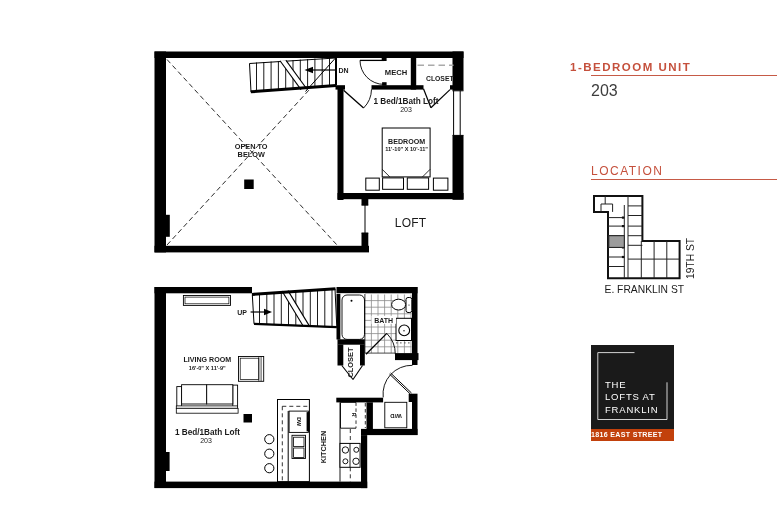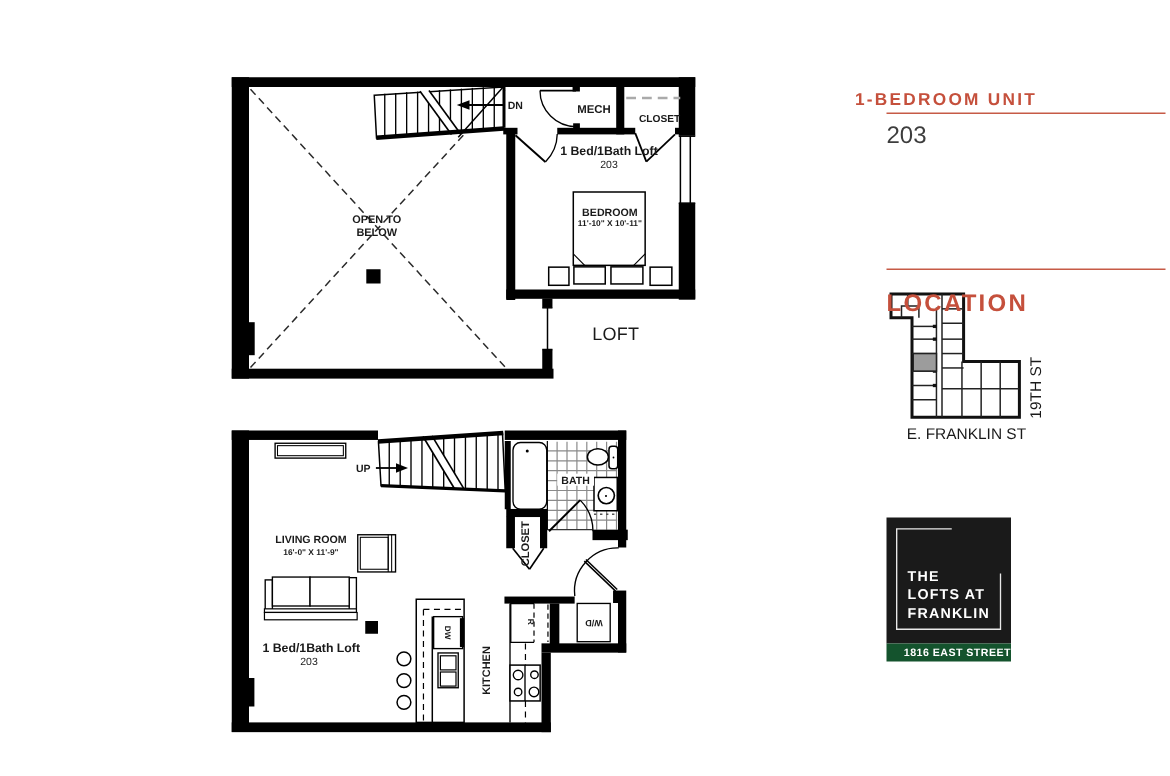--- a/index.html
+++ b/index.html
@@ -403,27 +403,27 @@
 <text x="644.3" y="292.7" font-size="10.3" text-anchor="middle" fill="#222">E. FRANKLIN ST</text>
 </g>
 </svg>
 
 <div class="abs" style="left:570px;top:62px;font-size:11.5px;line-height:11.5px;font-weight:bold;letter-spacing:1.5px;color:#c5503c;">1-BEDROOM UNIT</div>
 
 <div class="abs" style="left:591px;top:74.9px;width:186px;height:1.4px;background:#c65a46;"></div>
 
 <div class="abs" style="left:591px;top:82.6px;font-size:16px;line-height:16px;color:#3d3d3d;">203</div>
 
-<div class="abs" style="left:591px;top:165.8px;font-size:16px;line-height:11.5px;font-weight:bold;letter-spacing:1.5px;color:#c5503c;margin-top:31px;">LOCATION</div>
+<div class="abs" style="left:591px;top:165.8px;font-size:12px;line-height:11.5px;font-weight:normal;letter-spacing:1.5px;color:#c5503c;">LOCATION</div>
 
 <div class="abs" style="left:591px;top:178.5px;width:186px;height:1.4px;background:#c65a46;"></div>
 
 <div class="abs" style="left:591px;top:344.5px;width:83px;height:84.5px;background:#1a1a1a;"></div>
 
 <svg class="abs" style="left:591px;top:344.5px" width="83" height="85" viewBox="0 0 83 85">
       <path d="M43.5,7.6 L6.8,7.6 L6.8,74.5 L76,74.5 L76,37.3" fill="none" stroke="#e8e8e8" stroke-width="0.9"></path>
     </svg>
 
-<div class="abs" style="left:605px;top:378.5px;font-size:9.5px;font-weight:bold;letter-spacing:0.8px;color:#fff;line-height:12.7px;">THE<br>LOFTS AT<br>FRANKLIN</div>
-
-<div class="abs" style="left:591px;top:429px;width:83px;height:12px;background:#14532d;color:#fff;font-size:7.1px;font-weight:bold;letter-spacing:0.3px;text-align:right;line-height:12.6px;">1816 EAST STREET</div>
+<div class="abs" style="left:605px;top:378.5px;font-size:9.5px;font-weight:normal;letter-spacing:0.8px;color:#fff;line-height:12.7px;">THE<br>LOFTS AT<br>FRANKLIN</div>
+
+<div class="abs" style="left:591px;top:429px;width:83px;height:12px;background:#c2410c;color:#fff;font-size:7.1px;font-weight:bold;letter-spacing:0.3px;text-align:left;line-height:12.6px;">1816 EAST STREET</div>
 
 </div>
 
 </body></html>

